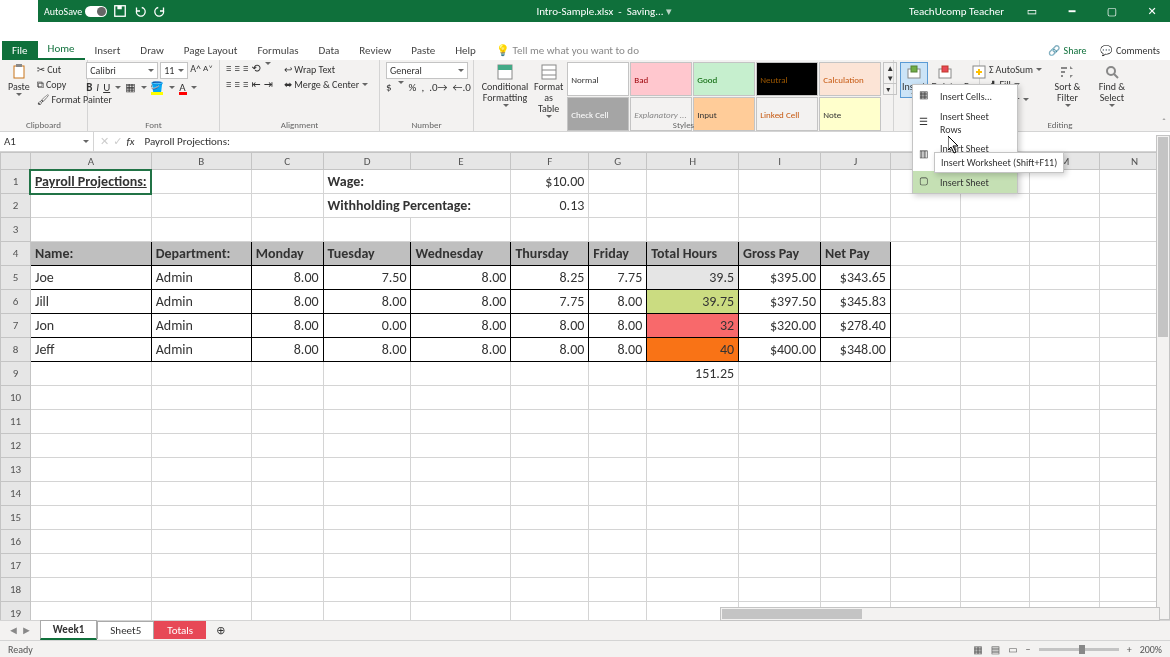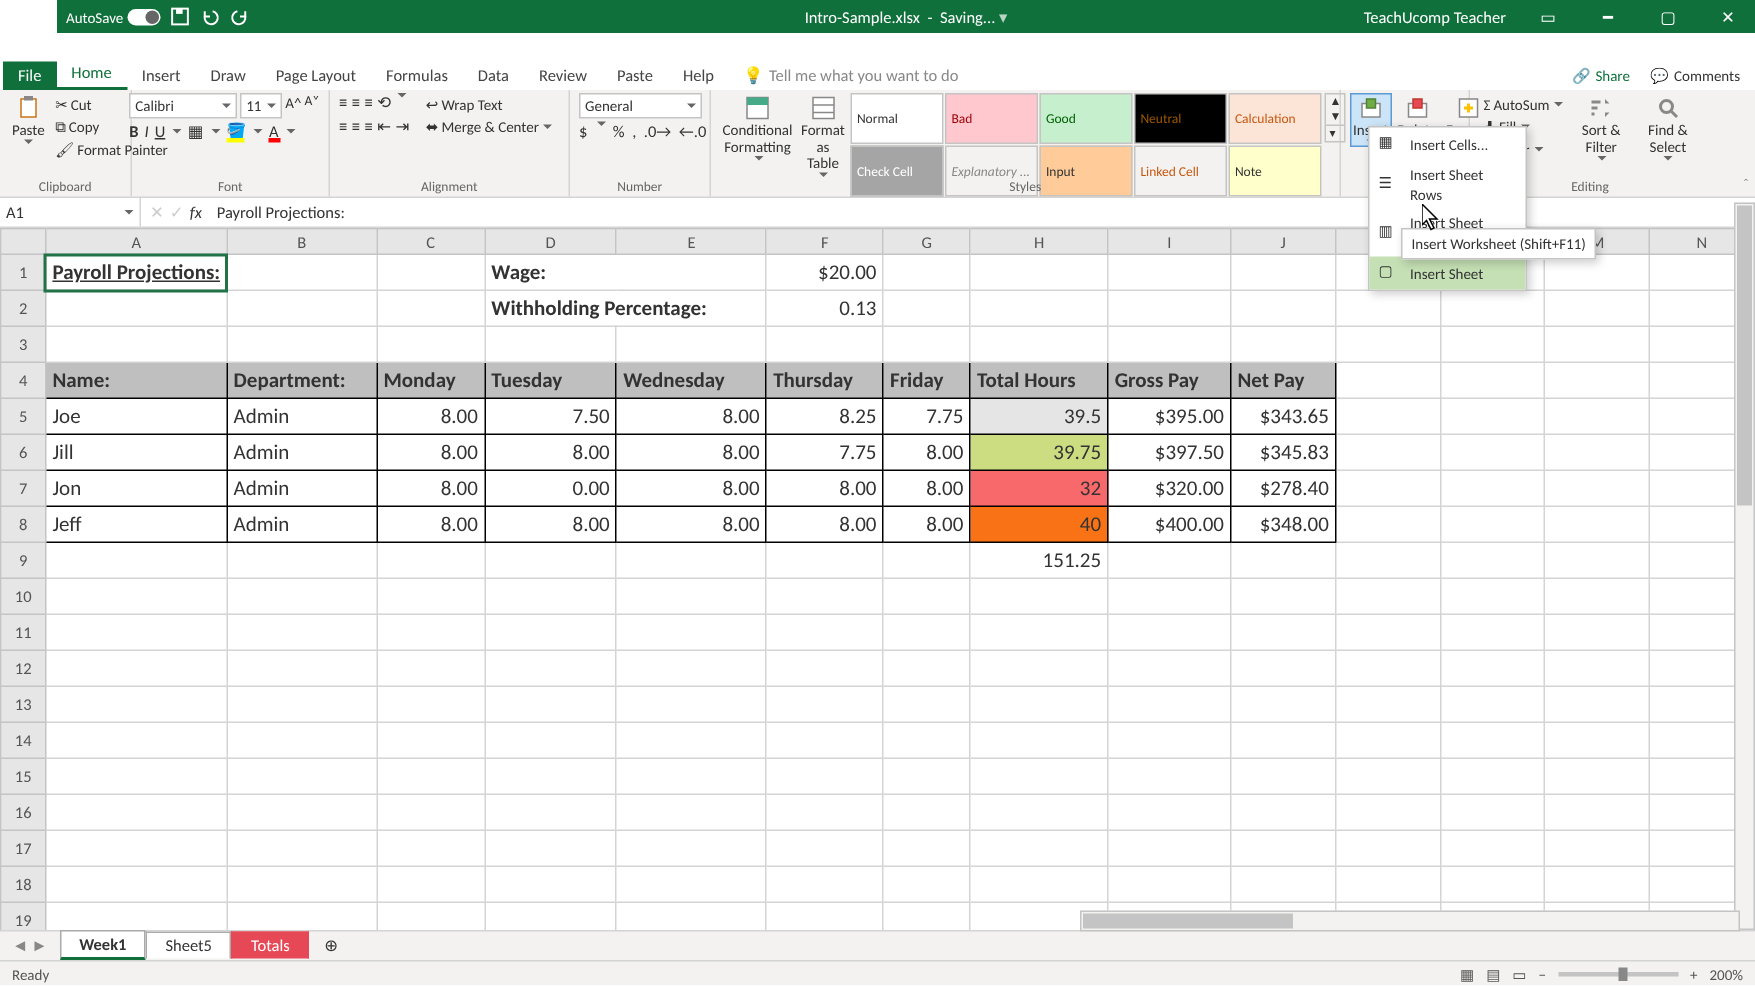--- a/index.html
+++ b/index.html
@@ -404,21 +404,21 @@
           <td>L</td>
           <td>M</td>
           <td>N</td>
         </tr>
 <tr>
           <td class="rowhdr">1</td>
 <td class="cell sel" style="font-weight:bold;text-decoration:underline;white-space:nowrap;overflow:visible;"><span>Payroll Projections:</span></td>
 <td class="cell"></td>
           <td class="cell"></td>
 <td class="cell" colspan="2" style="font-weight:bold;">Wage:</td>
-<td class="cell tr">$20.00</td>
+<td class="cell tr">$10.00</td>
 <td class="cell"></td>
           <td class="cell"></td>
           <td class="cell"></td>
           <td class="cell"></td>
           <td class="cell"></td>
           <td class="cell"></td>
           <td class="cell"></td>
           <td class="cell"></td>
         </tr>
 <tr>

